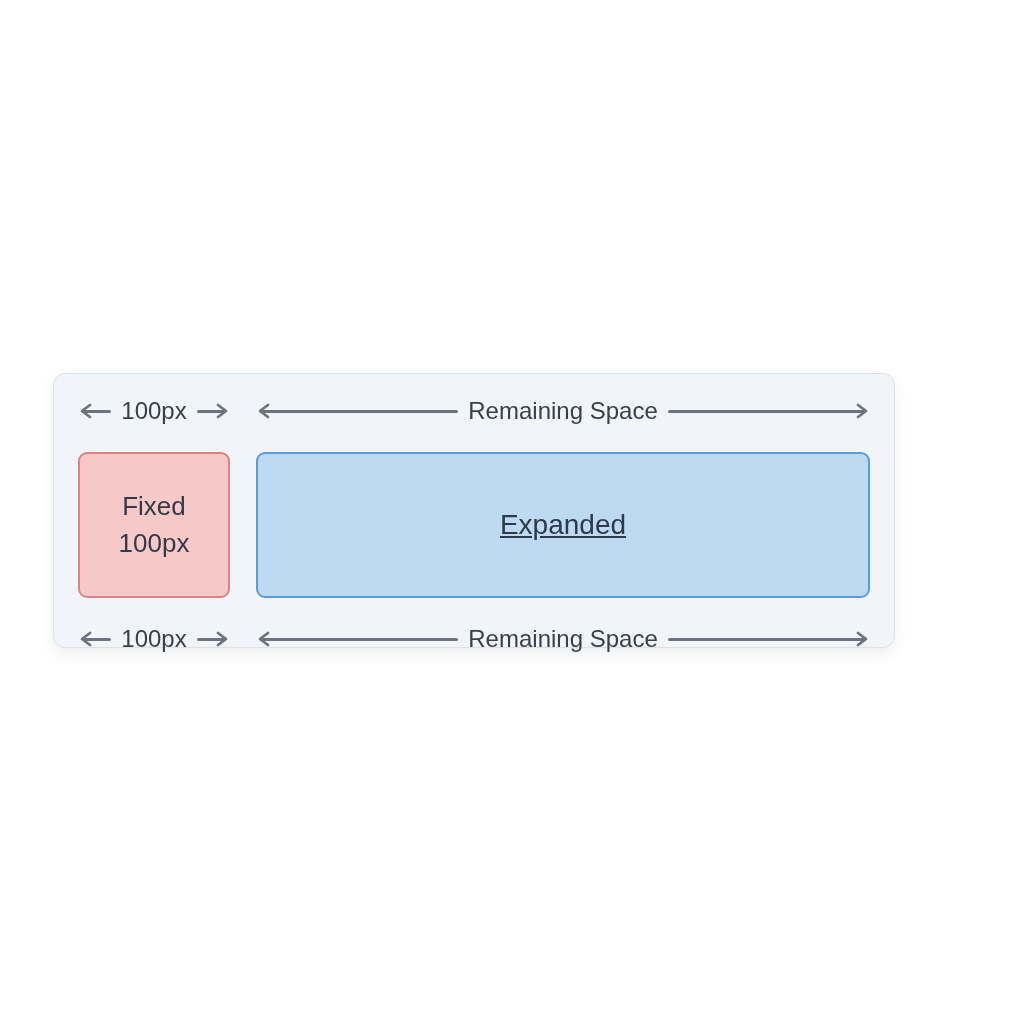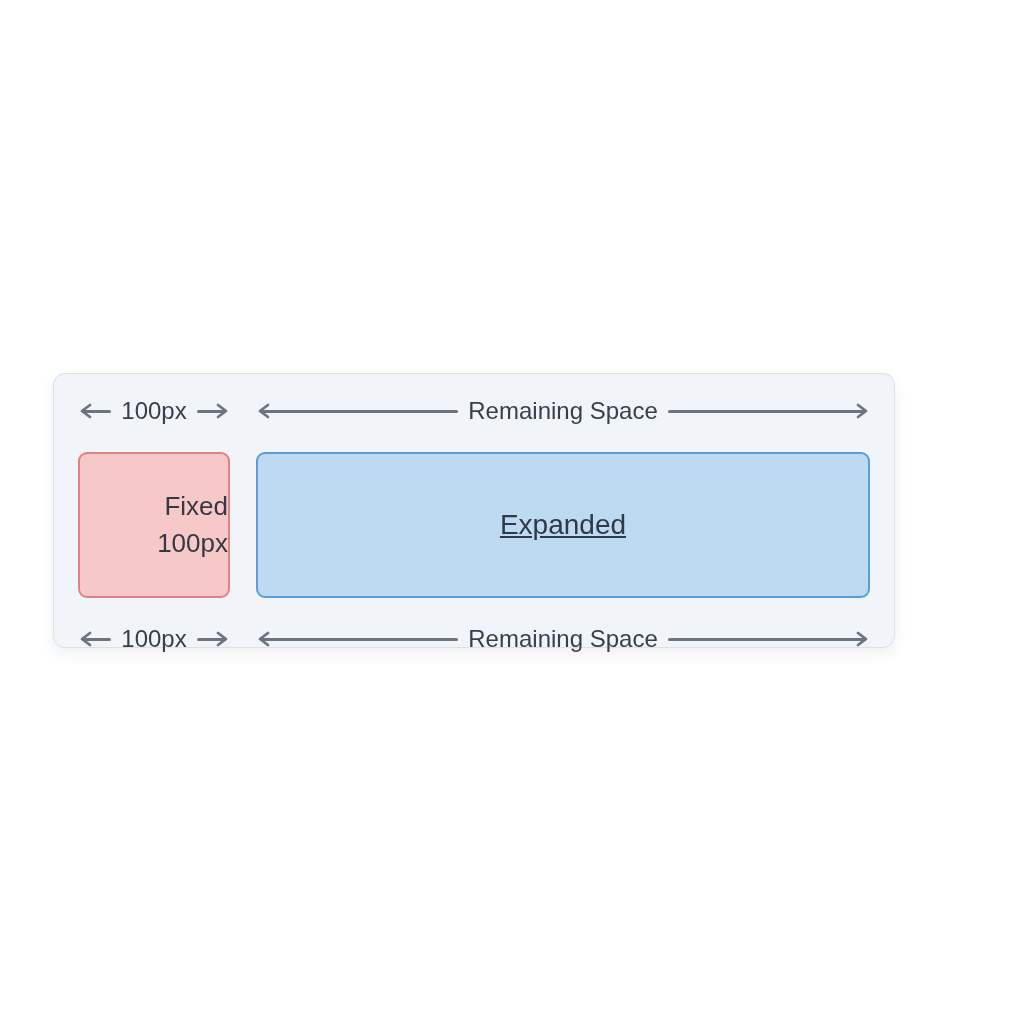--- a/index.html
+++ b/index.html
@@ -27,21 +27,21 @@
   .arrow-line.after-left  { margin-left:-11px; }
   .arrow-line.before-right{ margin-right:-11px; }
   .chev { flex:none; display:block; }
 
   .box {
     border-radius:9px; display:flex; flex-direction:column;
     align-items:center; justify-content:center; text-align:center;
   }
   .box-fixed {
     background:#f7c8c8; border:2px solid #de8383;
-    color:#333a45; font-size:26px; line-height:1.42;align-items:flex-end;
+    color:#333a45; font-size:26px; line-height:1.42;
   }
   .box-expanded {
     background:#bed9f2; border:2px solid #5a9ed5;
     color:#2e3a49; font-size:28px;text-decoration:underline;
   }
 </style>
 </head>
 <body>
 
 <div class="page">

